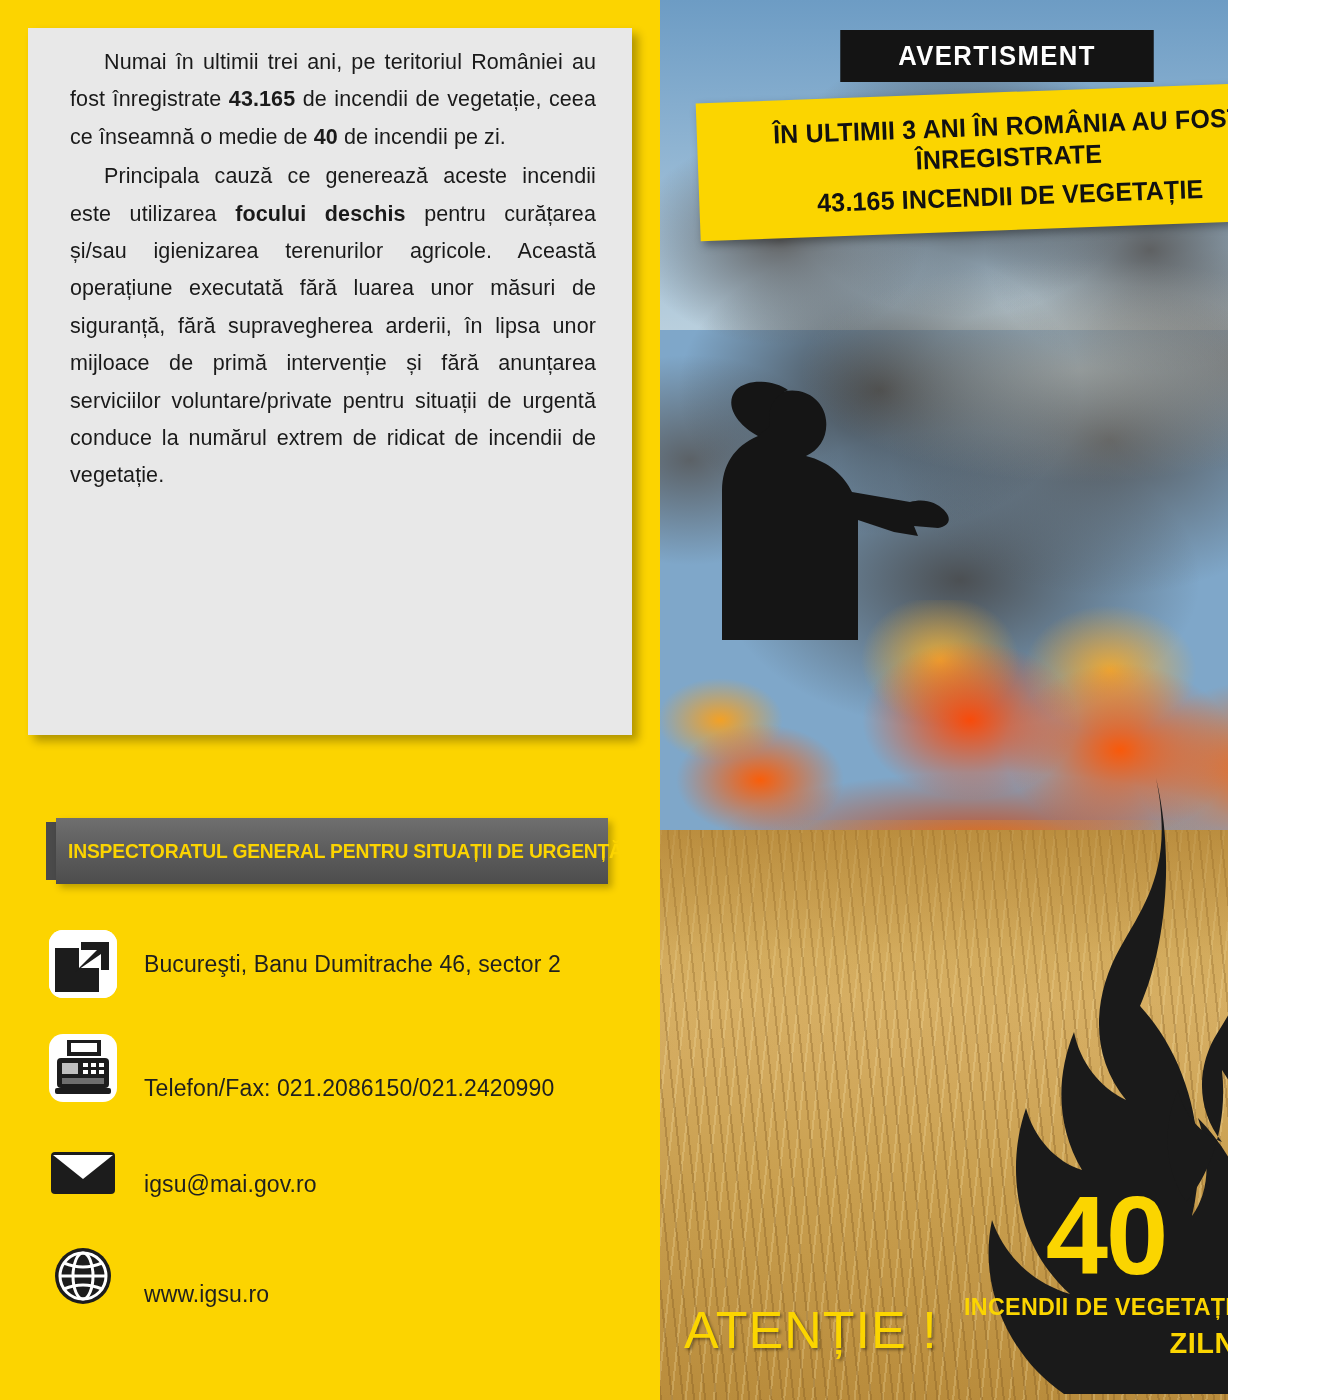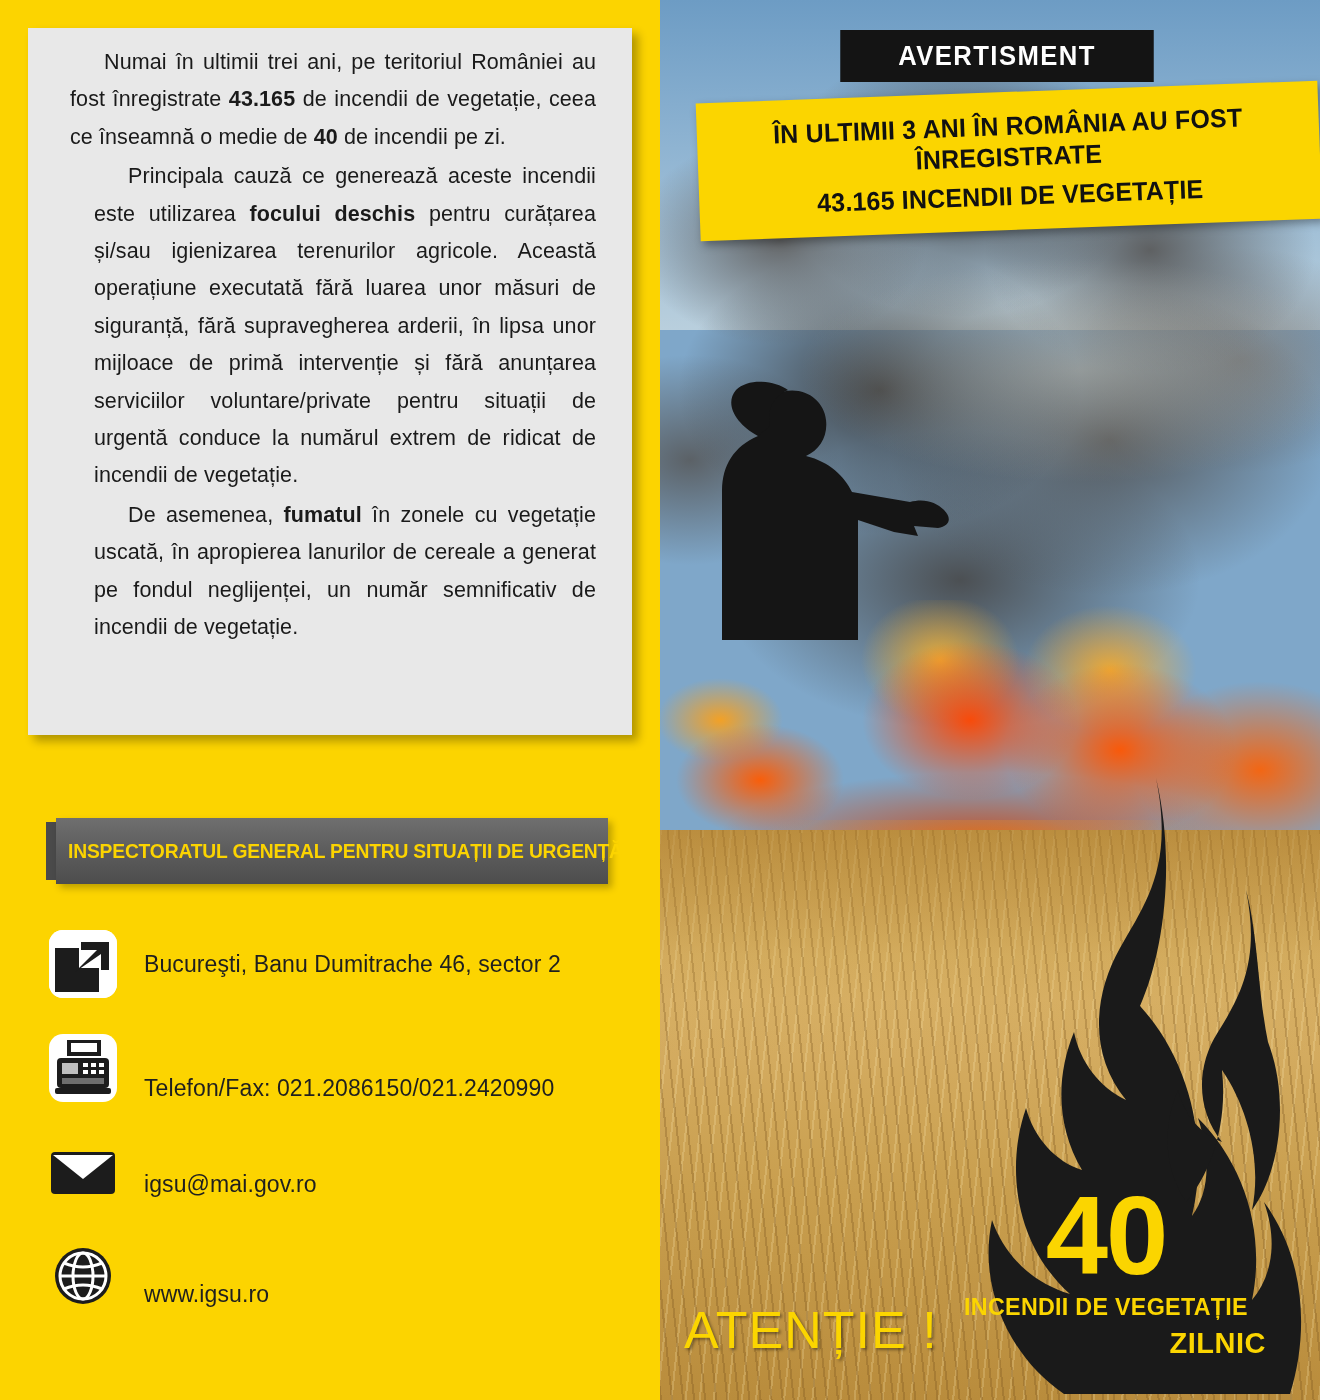--- a/index.html
+++ b/index.html
@@ -46,21 +46,21 @@
   }
   .textbox p {
     margin: 0;
     color: #1a1a1a;
     font-size: 21.5px;
     line-height: 1.74;
     text-align: justify;
     text-indent: 34px;
     letter-spacing: 0.1px;
   }
-  .textbox p + p { margin-top: 2px; margin-left: 24px; }
+  .textbox p + p { margin-top: 2px; }
   .textbox b { font-weight: bold; }
 
   
   .org-bar-wrap {
     position: absolute;
     left: 46px;
     top: 818px;
     width: 654px;
     height: 66px;
   }
@@ -130,21 +130,21 @@
   }
   .contact-row.fax .contact-text { top: 46px; }
   .contact-row.mail .contact-text { top: 38px; }
   .contact-row.web .contact-text { top: 44px; }
 
   
   .right-panel {
     position: absolute;
     left: 660px;
     top: 0;
-    width: 660px;
+    width: 568px;
     height: 1400px;
     overflow: hidden;
     background: #7fa7c9;
   }
   
   .sky {
     position: absolute;
     left: 0; top: 0;
     width: 660px; height: 330px;
     background: linear-gradient(180deg, #6d9cc4 0%, #8fb4d2 45%, #b9cfdd 100%);
@@ -324,23 +324,20 @@
 
   <div class="left-panel">
 
     <div class="textbox">
       <div class="textbox-inner">
         <p>
           <span>Numai în ultimii trei ani, pe teritoriul României au fost înregistrate </span><b>43.165</b><span> de incendii de vegetație, ceea ce înseamnă o medie de </span><b>40</b><span> de incendii pe zi.</span>
         </p>
         <p>
           <span>Principala cauză ce generează aceste incendii este utilizarea </span><b>focului deschis</b><span> pentru curățarea și/sau igienizarea terenurilor agricole. Această operațiune executată fără luarea unor măsuri de siguranță, fără supravegherea arderii, în lipsa unor mijloace de primă intervenție și fără anunțarea serviciilor voluntare/private pentru situații de urgentă conduce la numărul extrem de ridicat de incendii de vegetație.</span>
-        </p>
-        <p>
-          <span>De asemenea, </span><b>fumatul</b><span> în zonele cu vegetație uscată, în apropierea lanurilor de cereale a generat pe fondul neglijenței, un număr semnificativ de incendii de vegetație.</span>
         </p>
       </div>
     </div>
 
     <div class="org-bar-wrap">
       <div class="org-bar-tab"></div>
       <div class="org-bar"></div>
       <div class="org-bar-text">INSPECTORATUL GENERAL PENTRU SITUAȚII DE URGENȚĂ</div>
     </div>
 

